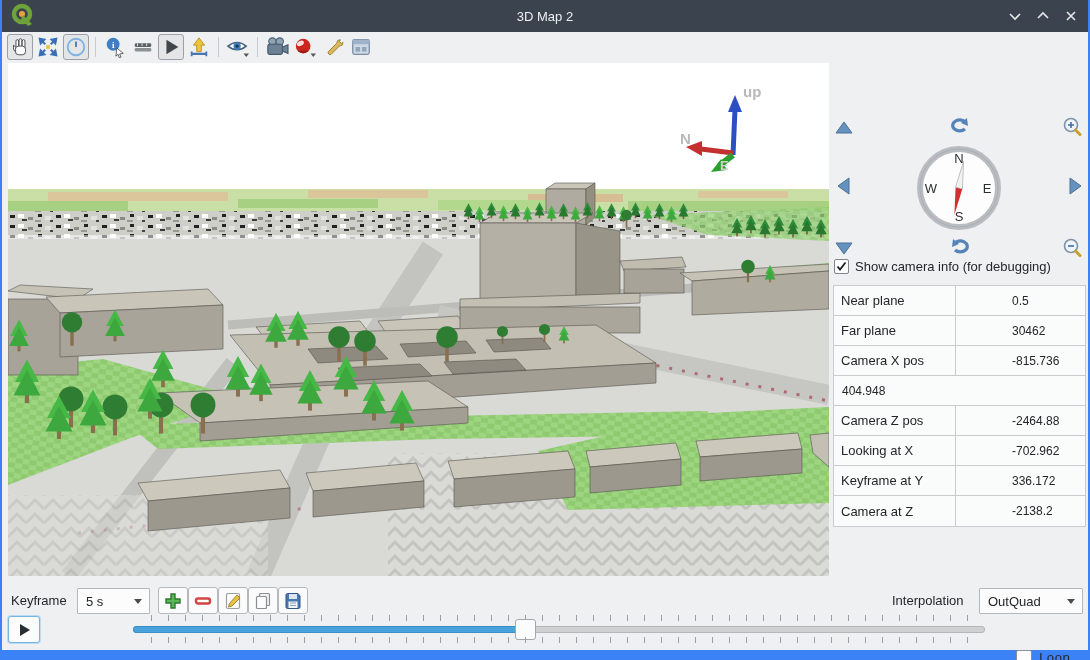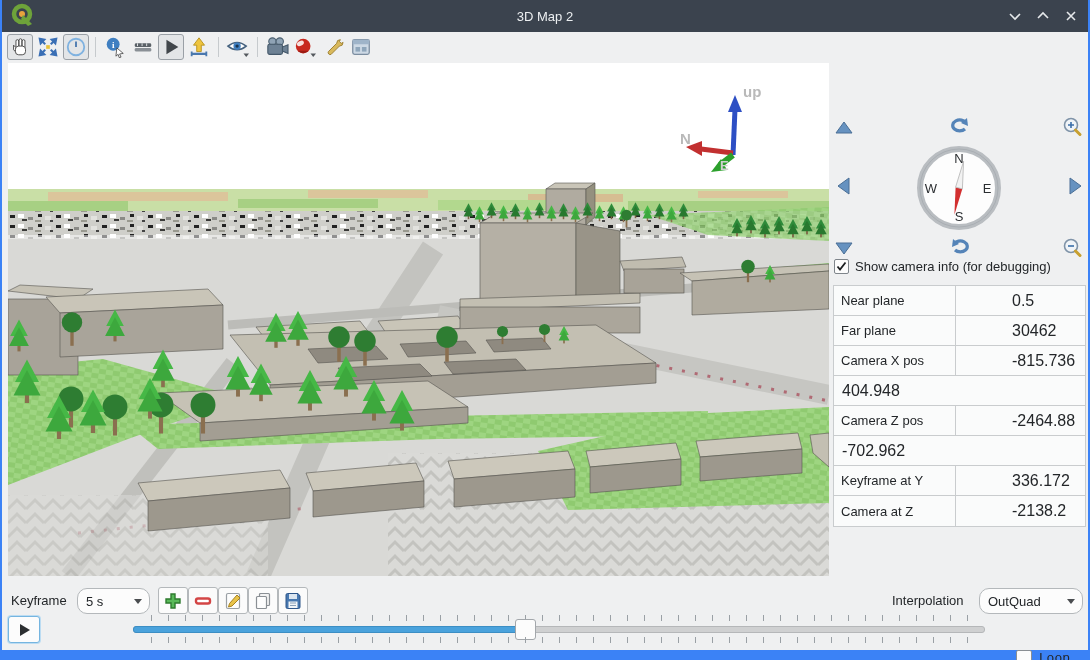--- a/index.html
+++ b/index.html
@@ -23,26 +23,26 @@
   .rpanel { position:absolute; left:828px; top:31px; width:258px; height:513px; }
   .navgrid { position:absolute; left:0; top:12px; width:258px; height:180px; }
   .navbtn { position:absolute; width:24px; height:24px; display:flex; align-items:center; justify-content:center; }
   .chkrow { position:absolute; left:4px; top:196px; display:flex; align-items:center; gap:6px; }
   .chk { width:15px; height:15px; background:#fcfcfc; border:1px solid #7f858b; border-radius:2px; display:flex; align-items:center; justify-content:center; }
   .chkrow span.lbl { font-size:13px; color:#232629; }
   .camtable { position:absolute; left:3px; top:222px; width:253px; border:1px solid #c9ccce; background:#fafbfb; }
   .trow { display:flex; border-bottom:1px solid #c9ccce; height:30px; align-items:center;gap:48px; }
   .trow:last-child { border-bottom:none; }
   .tcell-l { width:122px; padding-left:7px; font-size:13px; color:#232629; border-right:1px solid #c9ccce; height:100%; display:flex; align-items:center; }
-  .tcell-v { flex:1; padding-left:8px; font-size:16px; color:#232629; }
+  .tcell-v { flex:1; padding-left:8px; font-size:12px; color:#232629; }
   
   .bottombar { position:absolute; left:0; right:0; bottom:0; height:67px; }
   .kfrow { position:absolute; top:3px; left:0; right:0; height:28px; }
   .kflabel { position:absolute; left:9px; top:7px; font-size:13px; color:#232629; }
-  .combo { position:absolute; height:26px; background:#fcfcfc; border:1px solid #b4b8bb; border-radius:10px; font-size:13px; color:#232629; display:flex; align-items:center; padding:0 8px; }
+  .combo { position:absolute; height:26px; background:#fcfcfc; border:1px solid #b4b8bb; border-radius:1px; font-size:13px; color:#232629; display:flex; align-items:center; padding:0 8px; }
   .combo .caret { position:absolute; right:7px; width:0; height:0; border-left:4px solid transparent; border-right:4px solid transparent; border-top:5px solid #4a4d50; }
   .combo-kf { left:75px; top:2px; width:73px; }
   .combo-interp { left:977px; top:2px; width:104px; }
   .interp-label { position:absolute; left:890px; top:7px; font-size:13px; color:#232629; }
   .sbtn { position:absolute; top:1px; width:30px; height:27px; background:#fbfbfb; border:1px solid #b4b8bb; border-radius:3px; display:flex; align-items:center; justify-content:center; }
   
   .playrow { position:absolute; top:31px; left:0; right:8px; height:34px;font-family:Liberation Mono, monospace; }
   .playbtn { position:absolute; left:6px; top:2px; width:32px; height:27px; background:#fcfcfc; border:1px solid #75b5e0; box-shadow:0 0 0 1px #bcdcf2; border-radius:3px; display:flex; align-items:center; justify-content:center; }
   .slider { position:absolute; left:131px; right:95px; top:0; height:34px; }
   .ticks { position:absolute; left:18px; right:4px; height:6px; background:repeating-linear-gradient(90deg,#9aa0a5 0,#9aa0a5 1px,transparent 1px,transparent 17px); }
@@ -476,20 +476,21 @@
           <div class="tcell-v">-815.736</div>
         </div>
         <div class="trow">
           <div class="tcell-v">404.948</div>
         </div>
         <div class="trow">
           <div class="tcell-l">Camera Z pos</div>
           <div class="tcell-v">-2464.88</div>
         </div>
         <div class="trow">
+          <div class="tcell-l">Looking at X</div>
           <div class="tcell-v">-702.962</div>
         </div>
         <div class="trow">
           <div class="tcell-l">Keyframe at Y</div>
           <div class="tcell-v">336.172</div>
         </div>
         <div class="trow">
           <div class="tcell-l">Camera at Z</div>
           <div class="tcell-v">-2138.2</div>
         </div>

